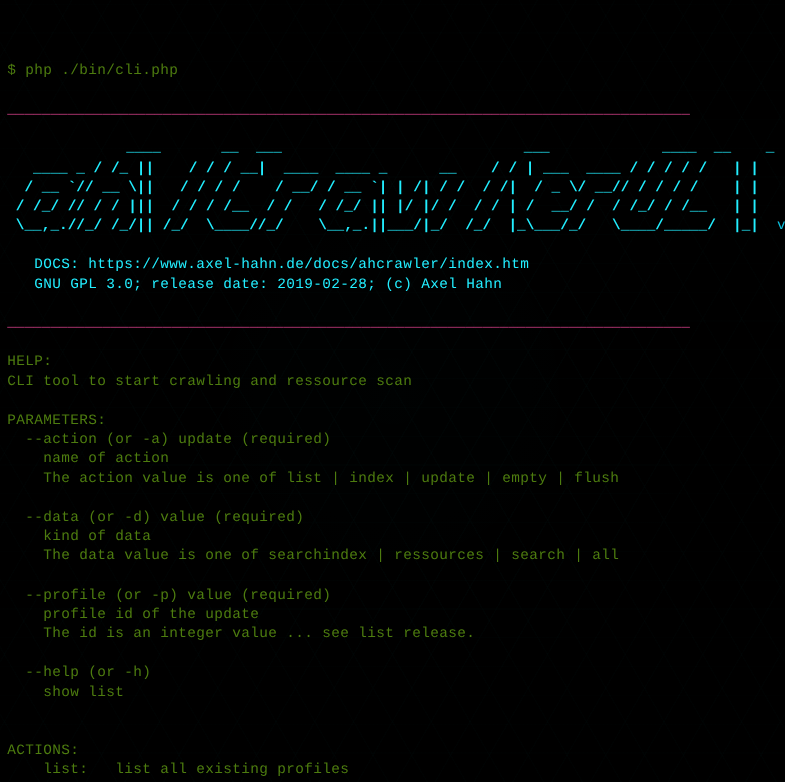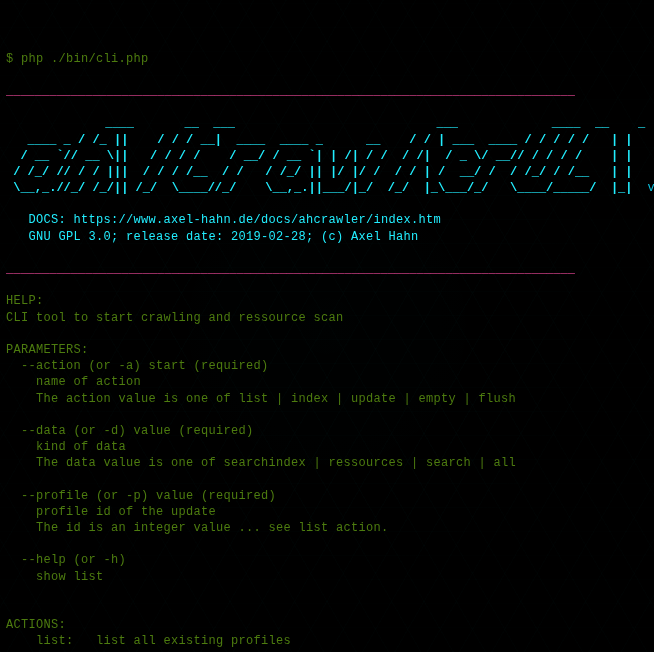--- a/index.html
+++ b/index.html
@@ -51,31 +51,31 @@
 
    <span class="cyan"><span>DOCS: </span><span>https://www.axel-hahn.de/docs/ahcrawler/index.htm</span></span>
    <span class="cyan">GNU GPL 3.0; release date: 2019-02-28; (c) Axel Hahn</span>
 
 <span class="hr">_______________________________________________________________________________</span>
 
 <span class="white">HELP:</span>
 <span class="white">CLI tool to start crawling and ressource scan</span>
 
 <span class="white">PARAMETERS:</span>
-<span class="white">  --action (or -a) start (required)</span>
+<span class="white">  --action (or -a) update (required)</span>
 <span class="white">    name of action</span>
 <span class="white">    The action value is one of list | index | update | empty | flush</span>
 
 <span class="white">  --data (or -d) value (required)</span>
 <span class="white">    kind of data</span>
 <span class="white">    The data value is one of searchindex | ressources | search | all</span>
 
 <span class="white">  --profile (or -p) value (required)</span>
 <span class="white">    profile id of the update</span>
-<span class="white">    The id is an integer value ... see list action.</span>
+<span class="white">    The id is an integer value ... see list release.</span>
 
 <span class="white">  --help (or -h)</span>
 <span class="white">    show list</span>
 
 
 <span class="white">ACTIONS:</span>
 <span class="white">    list:   list all existing profiles</span>
 
 
 

